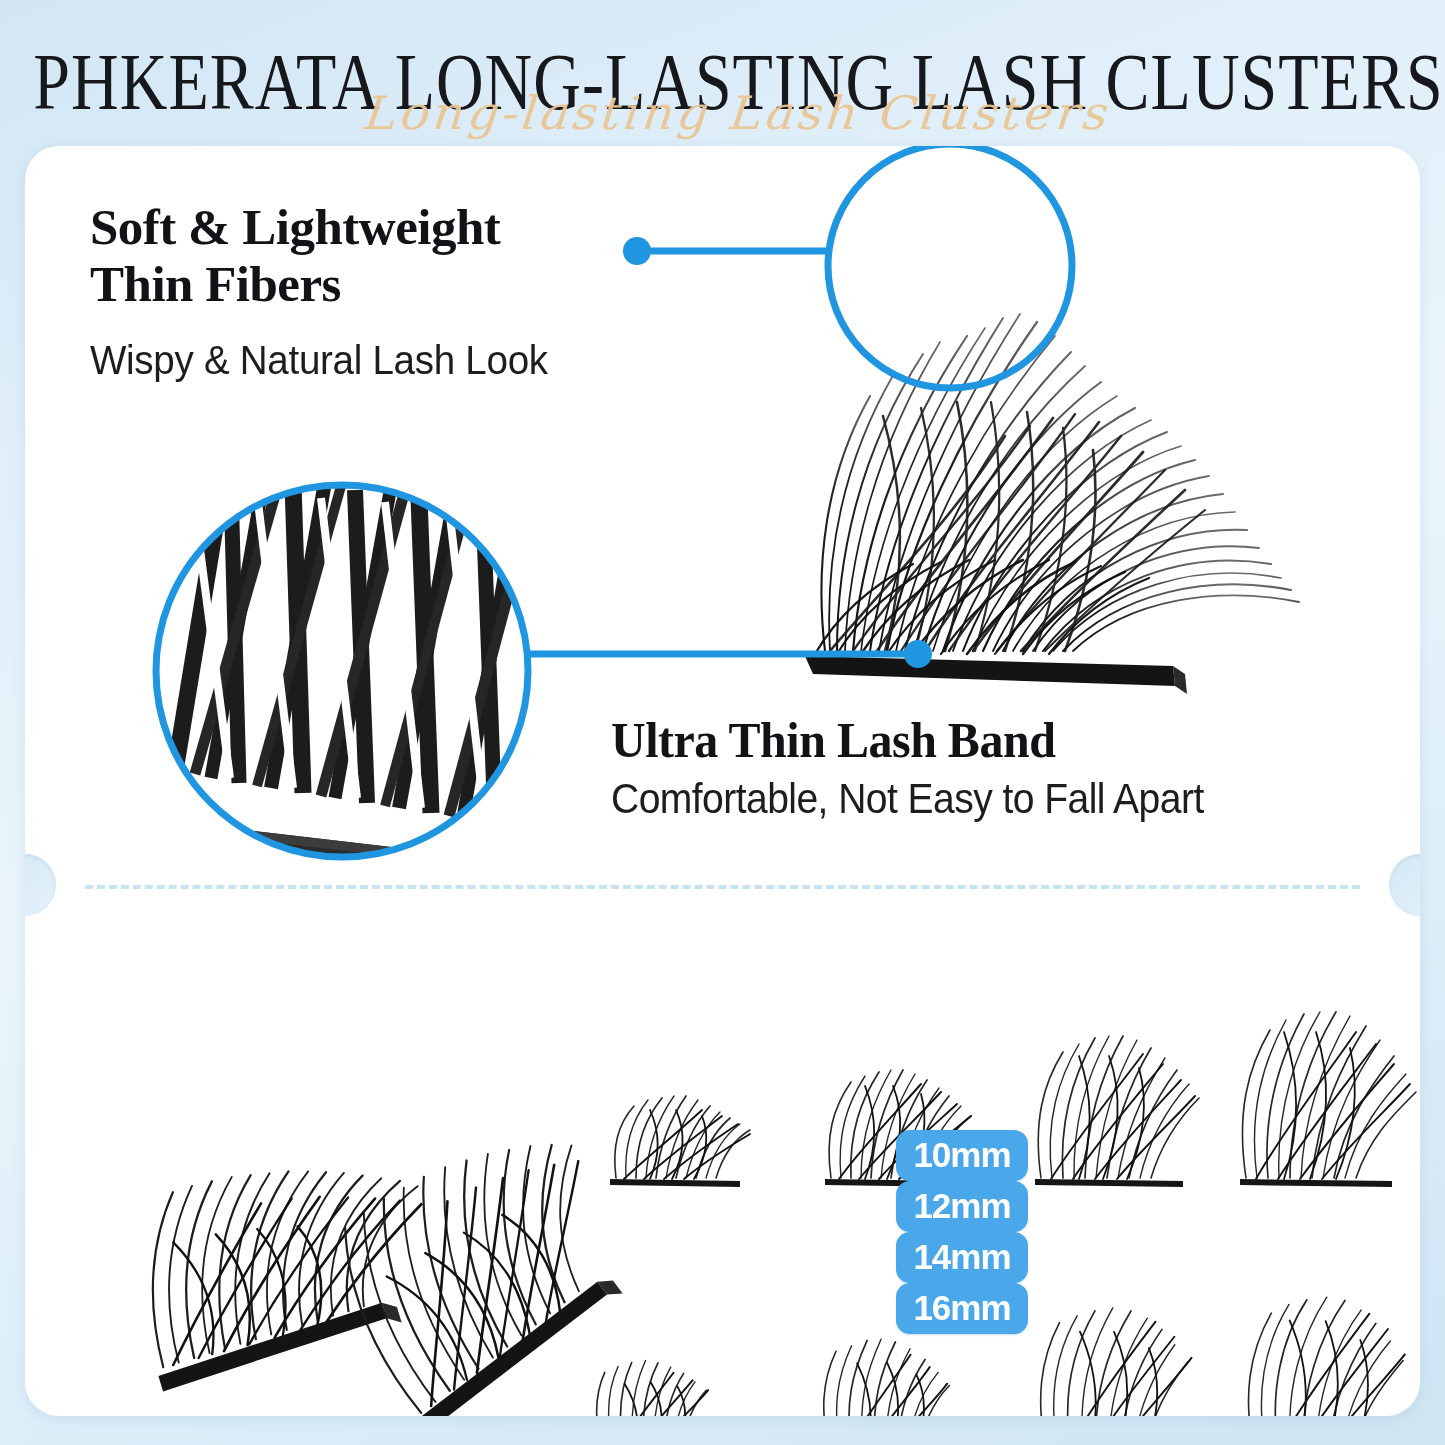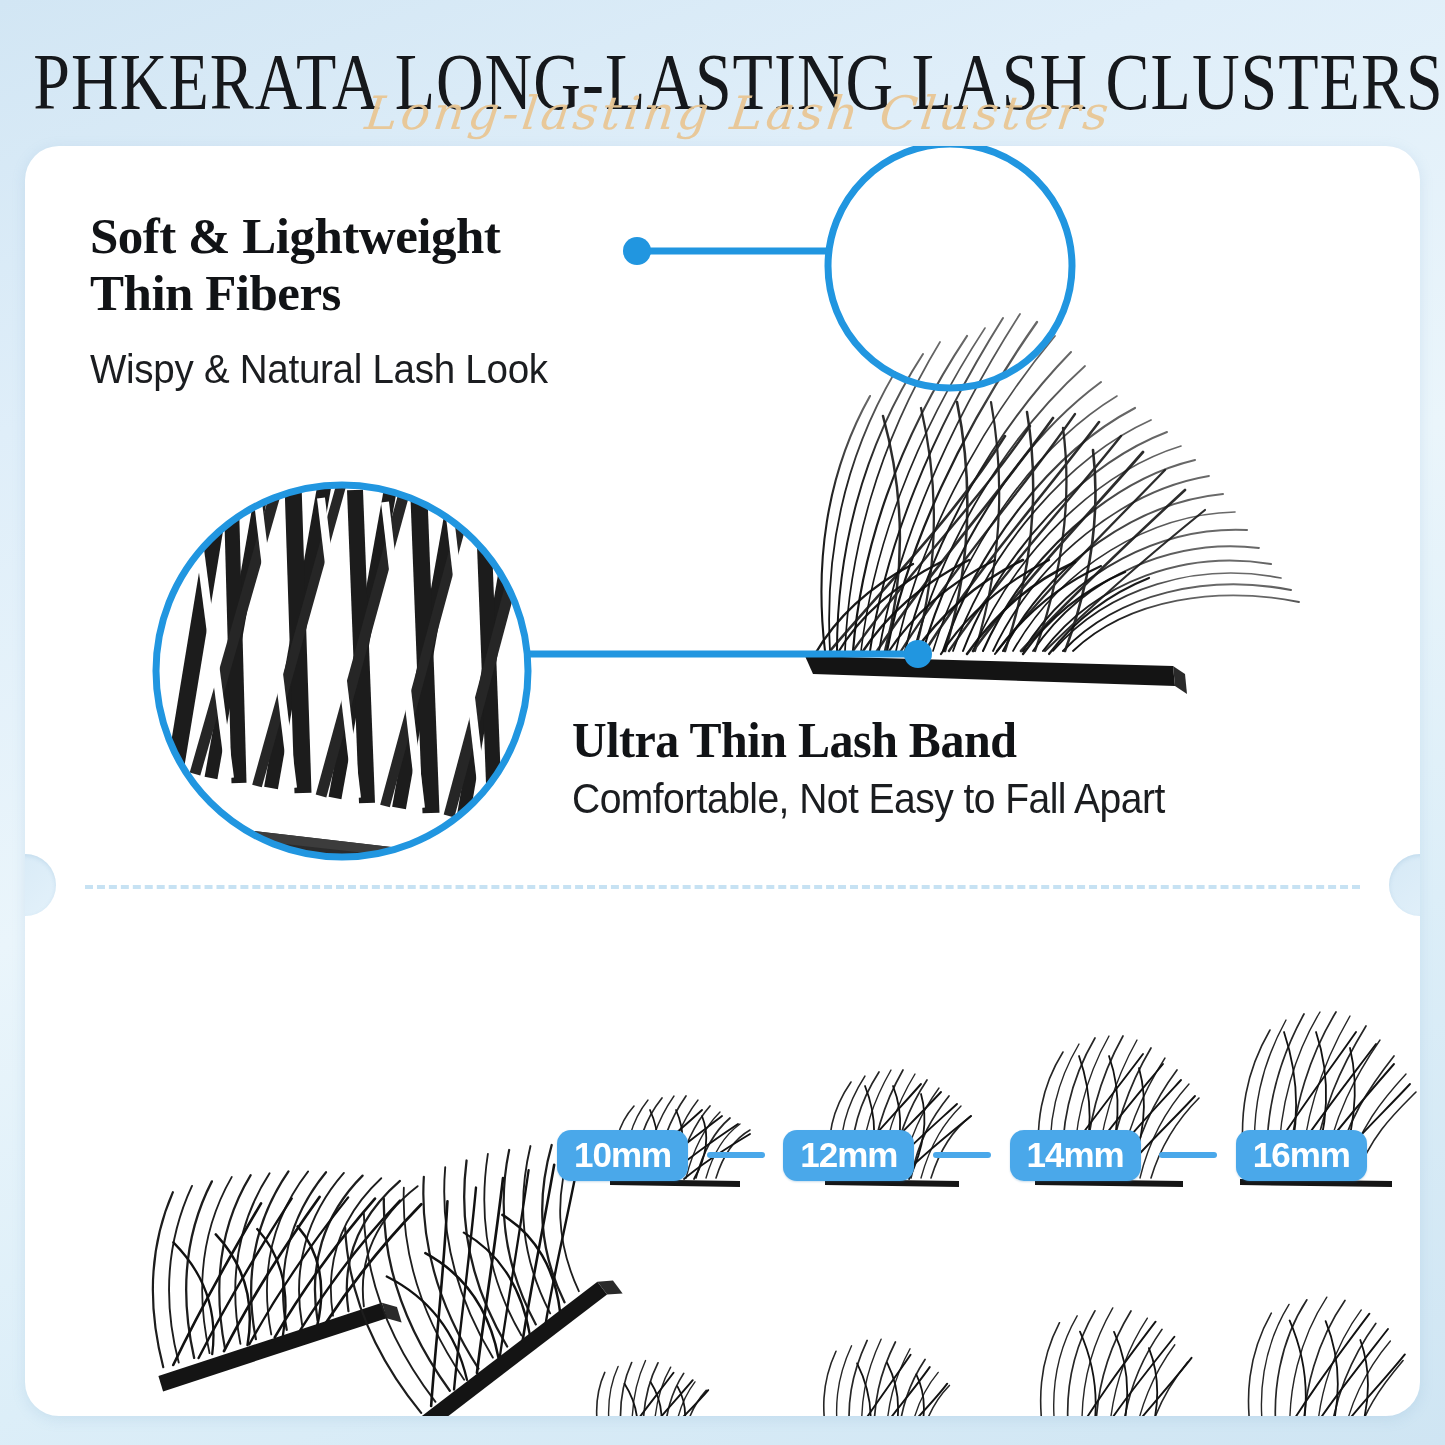--- a/index.html
+++ b/index.html
@@ -84,21 +84,21 @@
     right: 60px;
     top: 739px;
     height: 0;
     border-top: 4px dashed #c7e2f3;
   }
 
   
   .feat-1 {
     position: absolute;
     left: 65px;
-    top: 62px;
+    top: 53px;
     width: 600px;
   }
   .feat-1 .head {
     font-family: "Liberation Serif", serif;
     font-weight: bold;
     font-size: 51px;
     line-height: 1.12;
     color: #111316;
     letter-spacing: -0.5px;
   }
@@ -107,21 +107,21 @@
     font-family: "Liberation Sans", sans-serif;
     font-size: 41px;
     color: #1b1d20;
     letter-spacing: -0.3px;
     transform: scaleX(0.94);
     transform-origin: left center;
   }
 
   .feat-2 {
     position: absolute;
-    left: 547px;
+    left: 586px;
     top: 565px;
     width: 740px;
     text-align: left;
   }
   .feat-2 .head {
     font-family: "Liberation Serif", serif;
     font-weight: bold;
     font-size: 50px;
     color: #111316;
     letter-spacing: -0.5px;
@@ -150,20 +150,21 @@
   
   .badge-row {
     position: absolute;
     left: 532px;
     top: 984px;
     width: 810px;
     height: 50px;
     display: flex;
     align-items: center;
     justify-content: space-between;
+    flex-direction: column;
   }
   .badge {
     background: #4aa8ea;
     color: #ffffff;
     border-radius: 14px;
     font-family: "Liberation Sans", sans-serif;
     font-weight: bold;
     font-size: 35px;
     letter-spacing: -1px;
     padding: 7px 17px 9px 17px;

